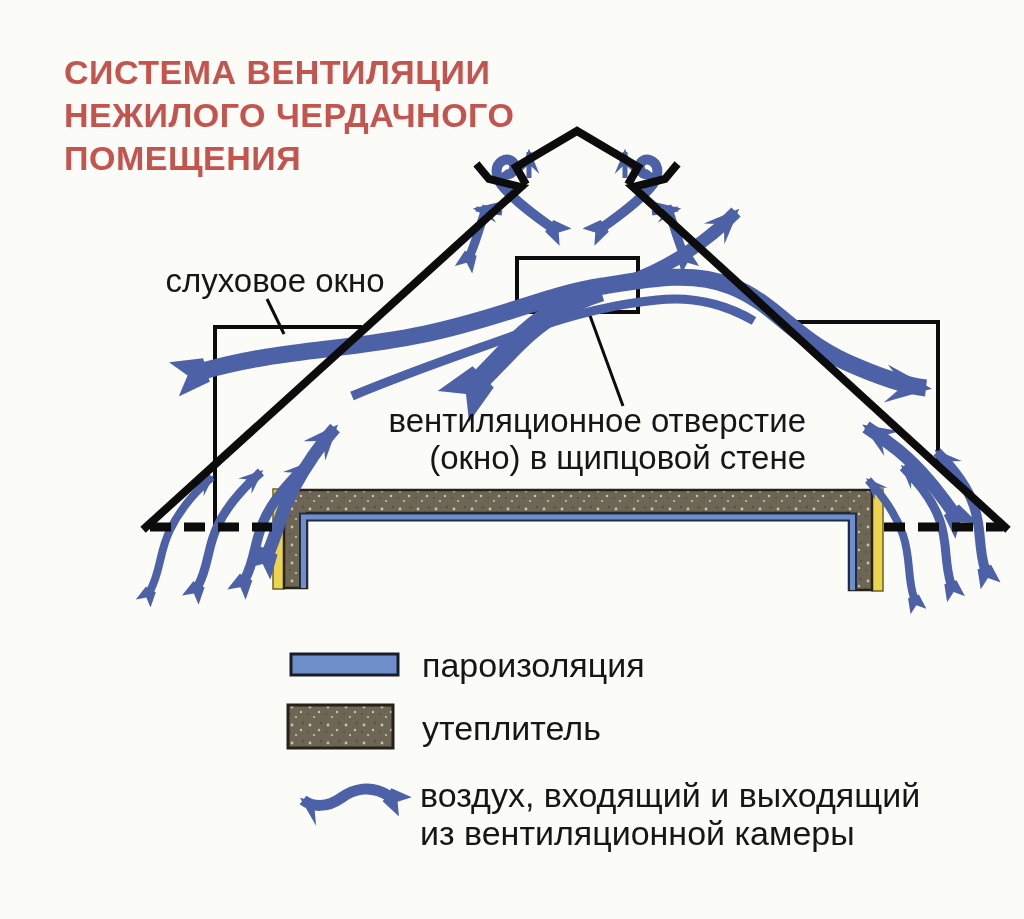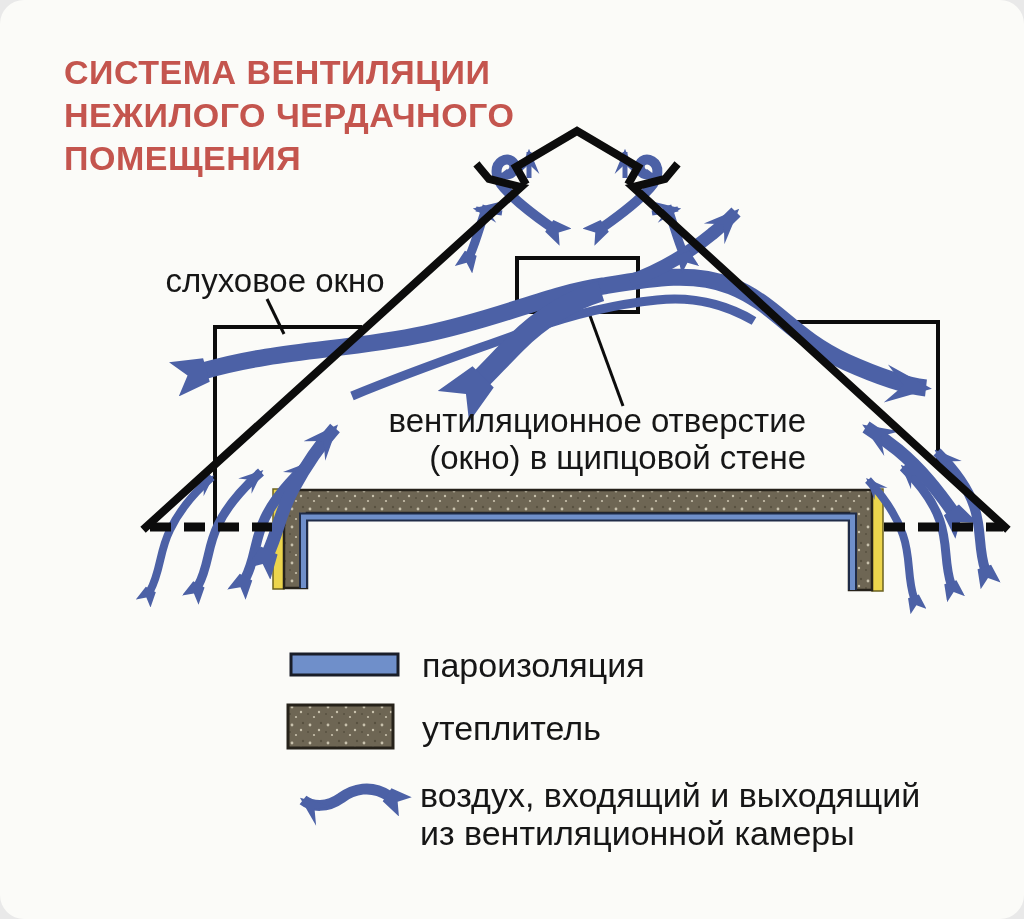--- a/index.html
+++ b/index.html
@@ -1,20 +1,19 @@
 <!DOCTYPE html>
 <html style="--title-red: #c4554e; --arrow-blue: #4c61a6; --vapor-blue: #6f8fca; --vapor-edge: #1f2b47; --insulation-olive: #6e6654; --insulation-speckle: #c9c2ad; --batten-yellow: #ecd54d; --line-black: #0c0c0c; --text-black: #161616; --background: #fbfbf8;"><head>
 <meta charset="utf-8">
 <style>
   html,body{margin:0;padding:0;}
   body{background:#e9e9e9;font-family:"Liberation Sans","DejaVu Sans",sans-serif;}
   .stage{
     position:relative;width:1024px;height:919px;overflow:hidden;
     background:var(--background,#fbfbf8);
-    border-radius:24px;
   }
   svg{display:block;}
   .title-text{
     font-family:"Liberation Sans","DejaVu Sans",sans-serif;
     font-size:34px;font-weight:bold;letter-spacing:.5px;
     fill:var(--title-red,#c4554e);
   }
   .label-text{
     font-family:"Liberation Sans","DejaVu Sans",sans-serif;
     font-size:33px;fill:var(--text-black,#161616);

